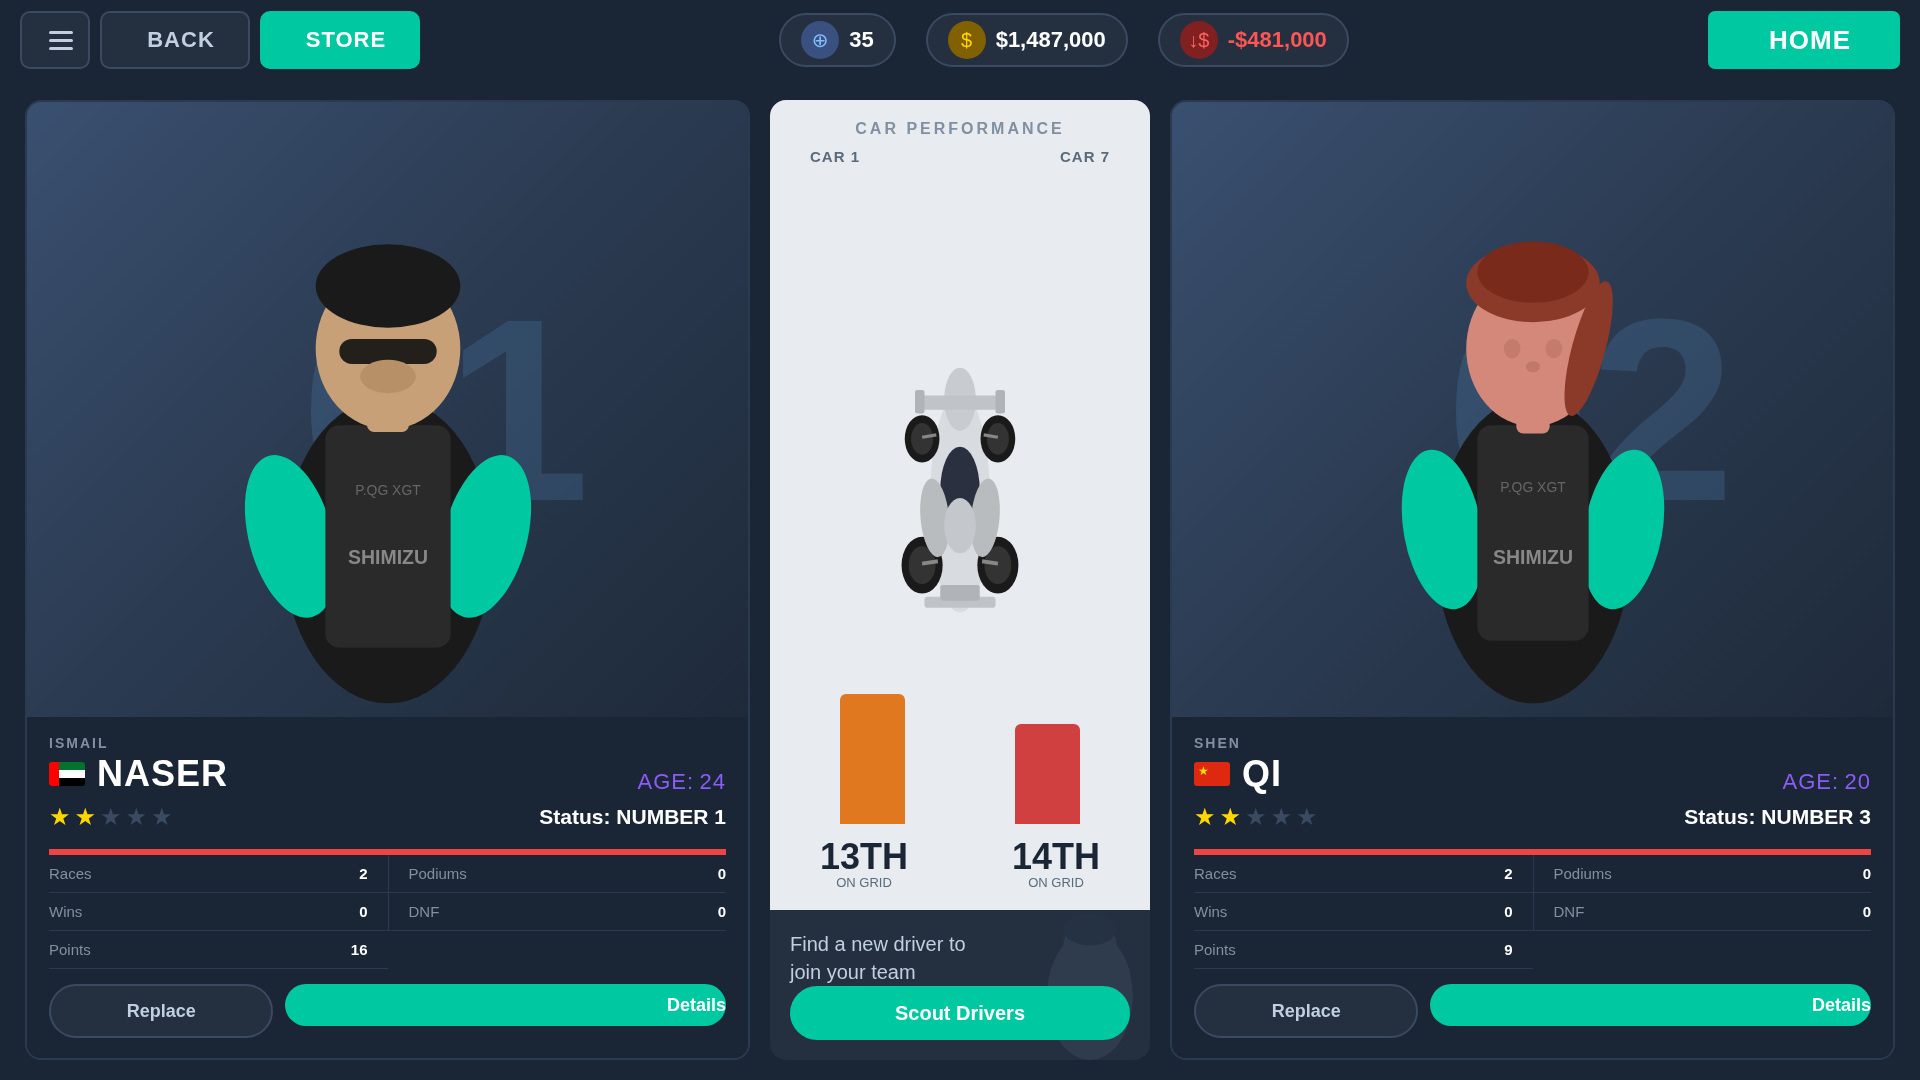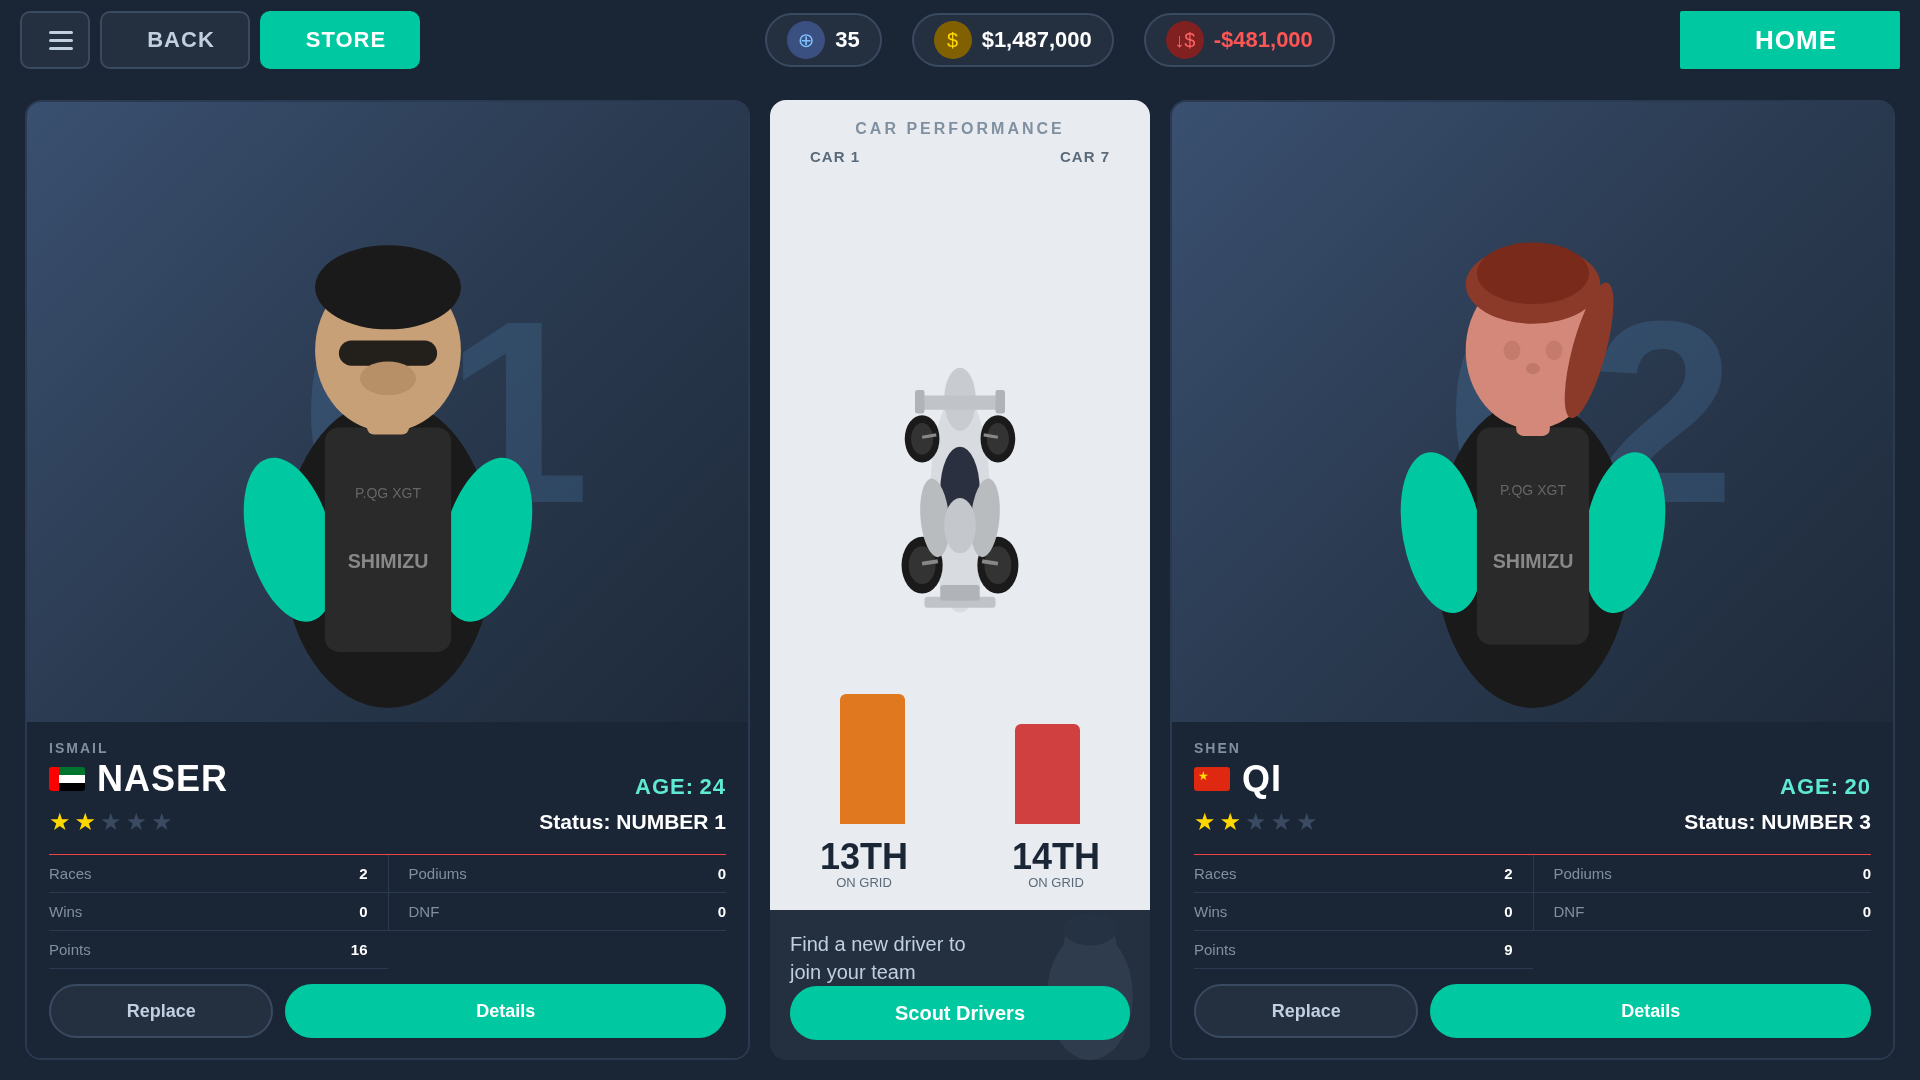--- a/index.html
+++ b/index.html
@@ -68,27 +68,27 @@
     .icon-gold { background: #806000; color: #ffd700; }
     .icon-red { background: #802020; color: #ff6060; }
     .nav-stat-value {
       color: white;
       font-size: 22px;
       font-weight: bold;
     }
     .nav-stat-value.negative { color: #ff5555; }
     .nav-home {
       margin-left: auto;
-      width: 220px;
+      width: 192px;
       background: #00c8a0;
       border: none;
       color: white;
       font-size: 26px;
       font-weight: bold;
-      border-radius: 2px;
+      border-radius: 7px;
       cursor: pointer;
     }
 
     
     .main-content {
       flex: 1;
       display: flex;
       align-items: stretch;
       padding: 20px 25px;
       gap: 20px;
@@ -186,23 +186,23 @@
       letter-spacing: 1px;
       text-transform: uppercase;
     }
     .driver-age {
       color: #8090a0;
       font-size: 16px;
       font-weight: 600;
       letter-spacing: 1px;
     }
     .driver-age span {
-      color: #5eead4;
+      color: #8b5cf6;
       font-size: 22px;
-      font-weight: bold;
+      font-weight: normal;
     }
     .stars-status-row {
       display: flex;
       align-items: center;
       justify-content: space-between;
       margin-bottom: 18px;
     }
     .stars {
       display: flex;
       gap: 4px;
@@ -217,21 +217,21 @@
       font-size: 21px;
     }
     .driver-status span {
       color: white;
       font-weight: bold;
     }
     .stats-grid {
       display: grid;
       grid-template-columns: 1fr 1fr;
       gap: 0;
-      border-top: 1px solid #ef4444;
+      border-top: 6px solid #ef4444;
     }
     .stat-row {
       display: flex;
       justify-content: space-between;
       align-items: center;
       padding: 10px 0;
       border-bottom: 1px solid #2a3a50;
     }
     .stat-row:nth-child(odd) { padding-right: 20px; }
     .stat-row:nth-child(even) { padding-left: 20px; border-left: 1px solid #2a3a50; }
@@ -255,28 +255,29 @@
       border-radius: 30px;
       border: 2px solid #3a4a60;
       background: #243040;
       color: #c0d0e0;
       font-size: 18px;
       font-weight: bold;
       cursor: pointer;
     }
     .btn-details {
       flex: 2;
-      height: 54px;
+      height: 42px;
       border-radius: 30px;
       border: none;
       background: #00c8a0;
       color: white;
       font-size: 18px;
       font-weight: bold;
       cursor: pointer;
+      text-align: right;
     }
 
     
     .center-panel {
       width: 380px;
       flex-shrink: 0;
       display: flex;
       flex-direction: column;
       gap: 0;
     }

